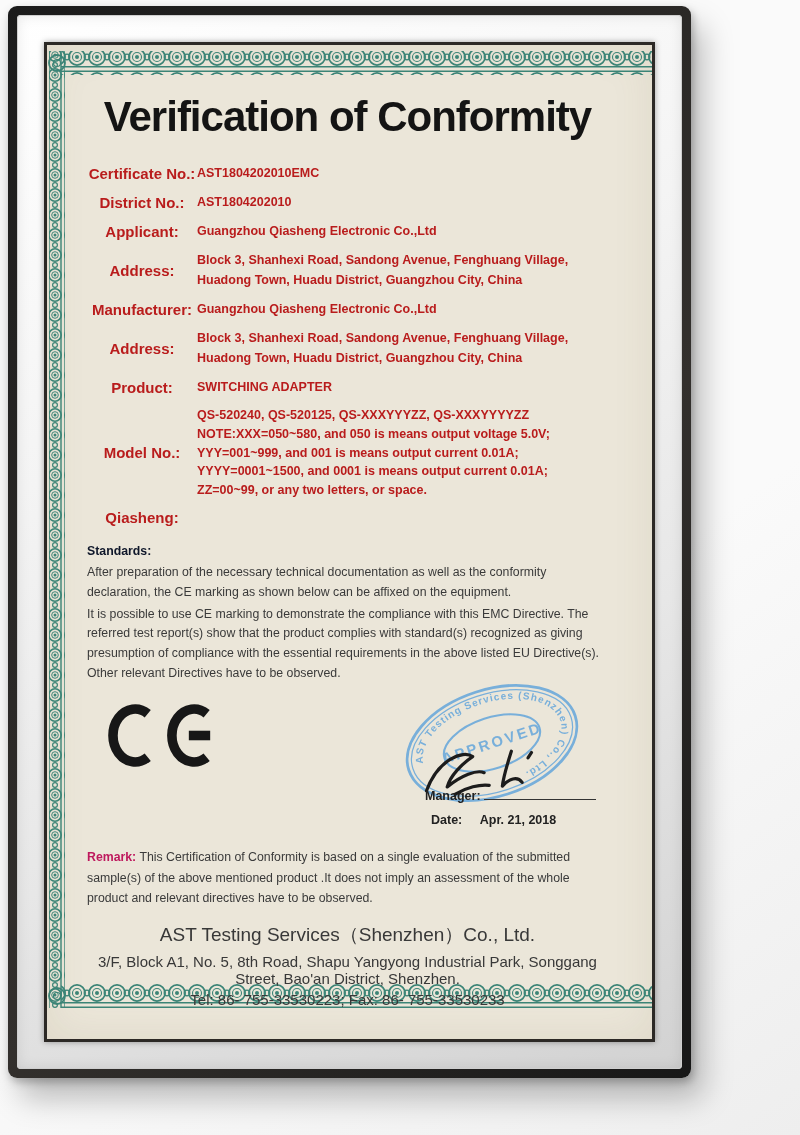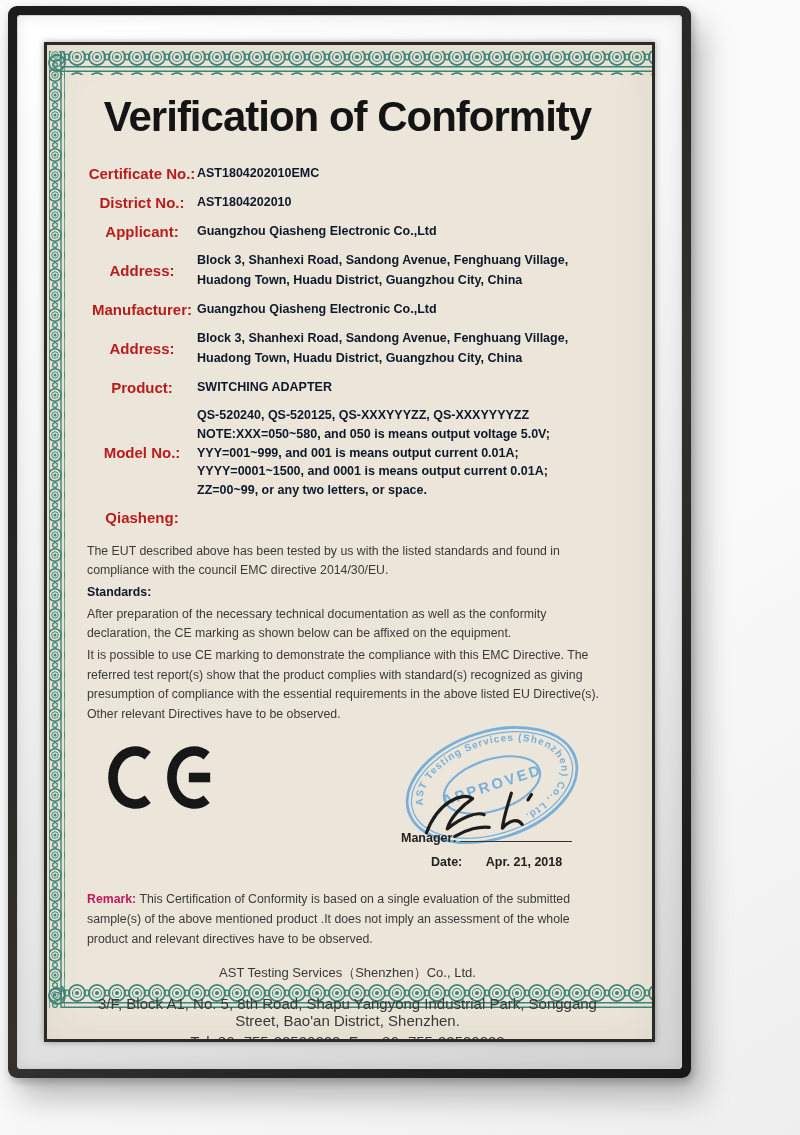--- a/index.html
+++ b/index.html
@@ -51,43 +51,43 @@
   }
   .fields{margin-top:22px;}
   .fieldrow{display:flex;margin-bottom:9px;}
   .fieldrow .flabel{
     width:110px;flex:0 0 110px;
     font-size:15px;font-weight:bold;color:#b91c1c;
     align-self:center;
     text-align:center;
   }
   .fieldrow .fvalue{
-    flex:1;font-size:12.5px;font-weight:bold;color:#0f172a;
+    flex:1;font-size:12.5px;font-weight:bold;color:#b91c1c;
     white-space:pre-line;line-height:1.6;
   }
   .fieldrow.tall .flabel{align-self:center;}
   .body-text{margin-top:16px;font-size:12.3px;line-height:1.6;color:#3a3a3a;}
   .body-text p{margin:0 0 2px 0;}
   .bold-line{font-weight:bold;color:#0f172a;}
   
   .sign-area{position:relative;height:150px;margin-top:4px;}
   .ce-svg{position:absolute;left:20px;top:8px;}
   .stamp{position:absolute;left:300px;top:-14px;opacity:0.88;}
   .signature-svg{position:absolute;left:330px;top:58px;transform:rotate(-5deg);}
-  .manager-row{position:absolute;left:314px;top:100px;font-size:12.5px;font-weight:bold;color:#222;}
+  .manager-row{position:absolute;left:338px;top:100px;font-size:12.5px;font-weight:bold;color:#222;}
   .manager-row .sig-line{
     display:inline-block;width:112px;border-bottom:1.6px solid #333;height:12px;
   }
   .date-row{position:absolute;left:344px;top:126px;font-size:12.5px;font-weight:bold;color:#222;}
-  .date-row .date-val{margin-left:20px;}
+  .date-row .date-val{margin-left:14px;}
   .remark{margin-top:10px;font-size:12.3px;line-height:1.65;color:#3a3a3a;}
   .remark .rlabel{font-weight:bold;color:#be185d;}
   
   .footer{margin-top:14px;text-align:center;color:#383838;}
-  .footer .company{font-size:13px;margin-bottom:13px;}
+  .footer .company{font-size:19px;margin-bottom:5px;}
   .footer .line{font-size:15px;margin-bottom:4px;}
 </style>
 </head>
 <body>
 
 <div class="photo-bg"></div>
 
 <div class="frame">
   <div class="frame-silver"></div>
   <div class="frame-inner-edge"></div>
@@ -171,21 +171,20 @@
 YYY=001~999, and 001 is means output current 0.01A;
 YYYY=0001~1500, and 0001 is means output current 0.01A;
 ZZ=00~99, or any two letters, or space.</span>
         </div>
         <div class="fieldrow">
           <span class="flabel">Qiasheng:</span>
         </div>
       </div>
 
       <div class="body-text">
-        <p>The EUT described above has been tested by us with the listed standards and found in compliance with the council EMC directive 2014/30/EU.</p>
         <p class="bold-line">Standards:</p>
         <p>After preparation of the necessary technical documentation as well as the conformity declaration, the CE marking as shown below can be affixed on the equipment.</p>
         <p>It is possible to use CE marking to demonstrate the compliance with this EMC Directive. The referred test report(s) show that the product complies with standard(s) recognized as giving presumption of compliance with the essential requirements in the above listed EU Directive(s). Other relevant Directives have to be observed.</p>
       </div>
 
       <div class="sign-area">
 
         <svg class="ce-svg" width="118" height="81" viewBox="0 0 160 110">
           <g fill="none" stroke="#171717" stroke-width="13">
             <path d="M55.2 25.5 A30 36 0 1 0 55.2 84.5"></path>

